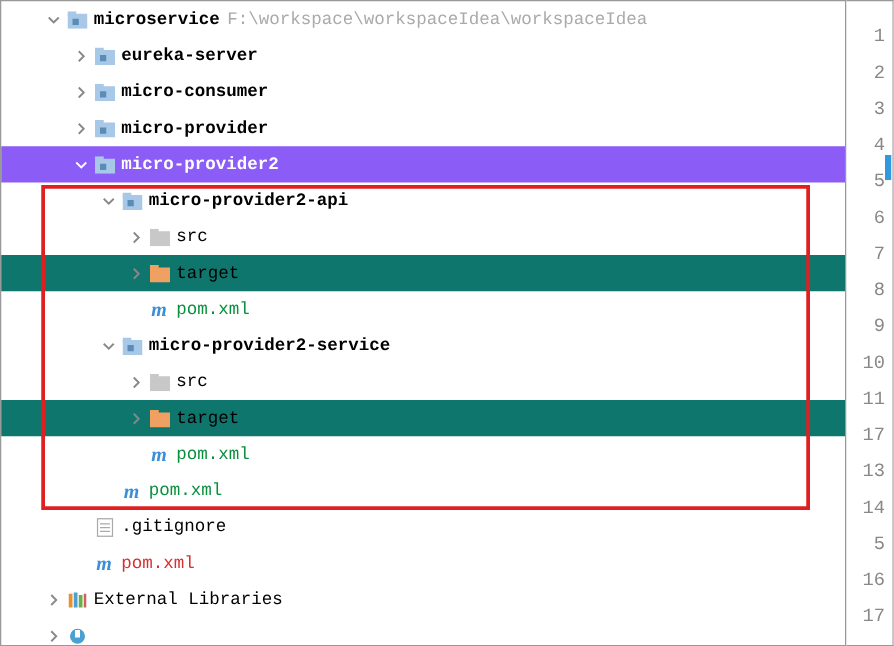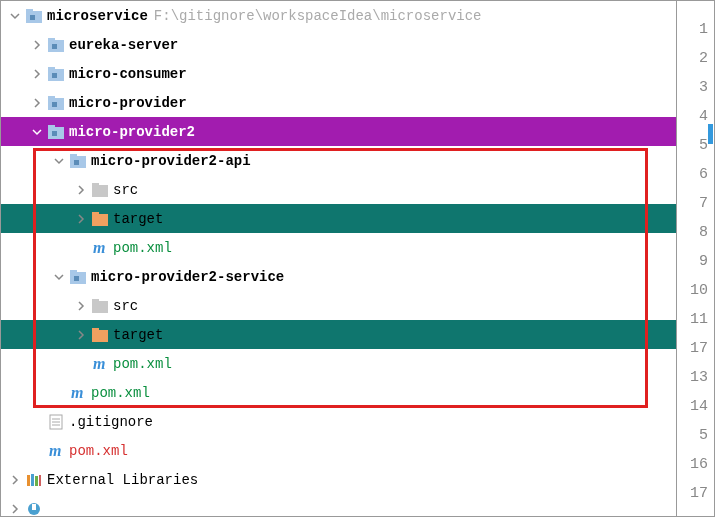--- a/index.html
+++ b/index.html
@@ -31,23 +31,24 @@
       height: 29px;
       line-height: 29px;
       padding-right: 6px;
     }
     .tree-row {
       height: 29px;
       display: flex;
       align-items: center;
       white-space: nowrap;
       position: relative;
+      padding-left: 28px;
     }
     .tree-row.selected {
-      background: #a21caf;
+      background: #8b5cf6;
       color: #fff;
       text-align: right;
     }
     .tree-row.selected .bold { color: #fff; }
     .tree-row.highlighted {
       background: #0f766e;
     }
     .indent { display: inline-block; }
     .chevron {
       width: 16px;
@@ -106,21 +107,21 @@
         </svg>
     </span>
     <span class="icon">
       <svg width="16" height="14" viewBox="0 0 16 14">
           <rect x="0" y="2" width="16" height="12" fill="#a8c8e8"></rect>
           <rect x="0" y="0" width="7" height="4" fill="#a8c8e8"></rect>
           <rect x="4" y="6" width="5" height="5" fill="#5b8cb8"></rect>
         </svg>
     </span>
     <span class="bold">microservice</span>
-    <span class="path-text">F:\gitignore\workspaceIdea\microservice</span>
+    <span class="path-text">F:\workspace\workspaceIdea\workspaceIdea</span>
   </div>
 
   <div class="tree-row">
     <span class="indent" style="width:28px"></span>
     <span class="chevron">
       <svg width="10" height="10" viewBox="0 0 10 10">
           <path d="M3 1 L7 5 L3 9" fill="none" stroke="#888" stroke-width="1.5"></path>
         </svg>
     </span>
     <span class="icon">

